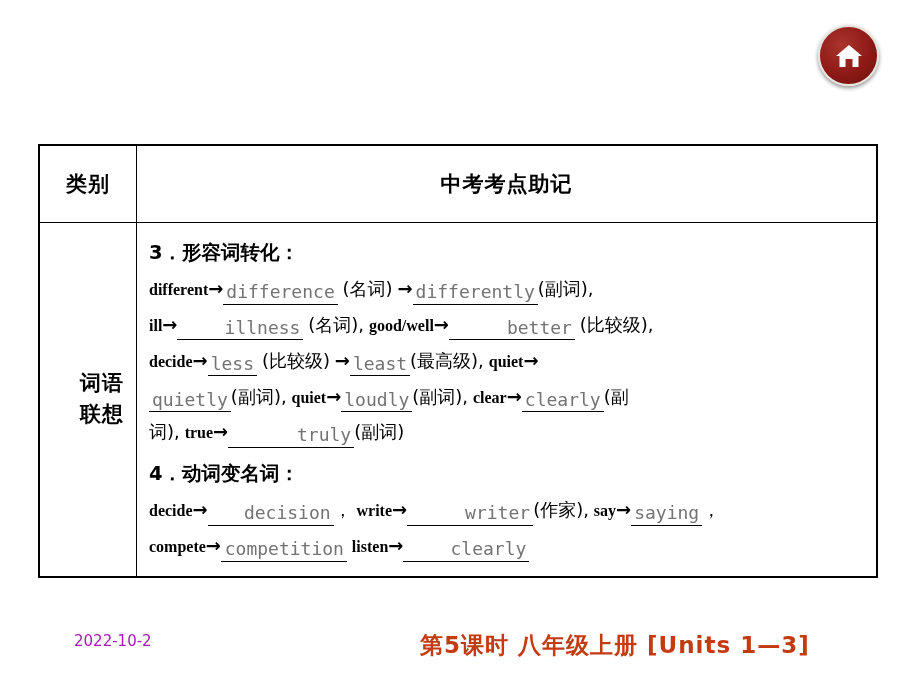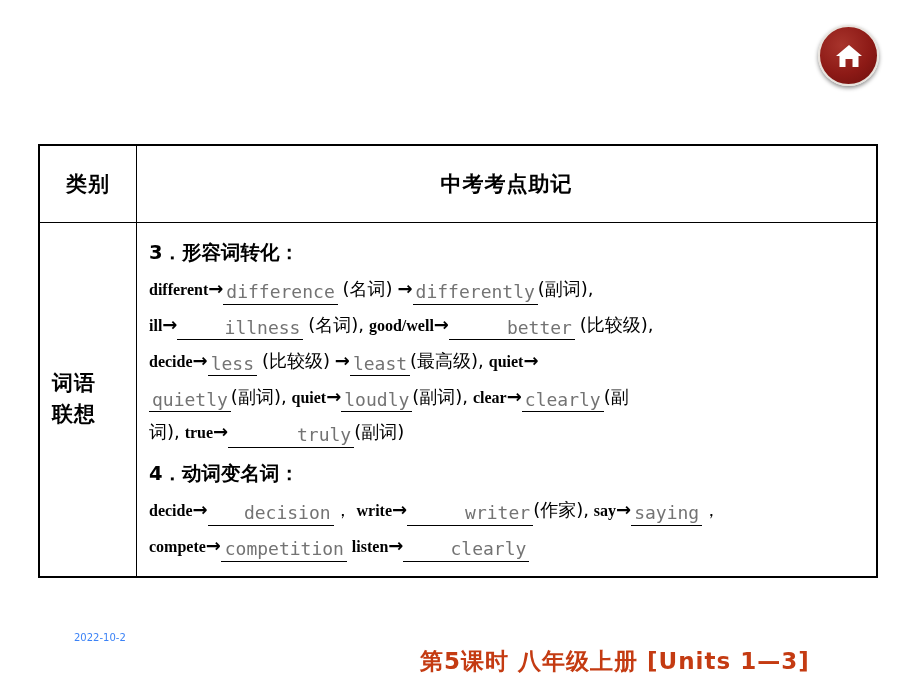--- a/index.html
+++ b/index.html
@@ -50,21 +50,21 @@
   .col-cat { width: 72px; }
   .hdr-cat, .hdr-main {
     text-align: center;
     font-weight: bold;
     font-size: 21px;
     font-family: "DejaVu Sans", sans-serif;
     height: 52px;
     letter-spacing: 1px;
   }
   .cell-cat {
-    text-align: left;
+    text-align: right;
     font-weight: bold;
     font-size: 21px;
     font-family: "DejaVu Sans", sans-serif;
     line-height: 1.5;
     letter-spacing: 1px;
   }
   .cell-body {
     padding: 10px 12px 12px 14px;
     font-size: 19.5px;
     line-height: 1.84;
@@ -108,27 +108,27 @@
   }
   .ans.wide { min-width: 120px; text-align: right; }
   .line-row { white-space: nowrap; }
 
   
   .date {
     position: absolute;
     left: 74px;
     top: 632px;
     font-family: "DejaVu Sans", sans-serif;
-    font-size: 10px;
-    color: #3b82f6;
+    font-size: 15px;
+    color: #a21caf;
   }
   .footer-title {
     position: absolute;
     left: 420px;
-    top: 646px;
+    top: 630px;
     font-family: "DejaVu Sans", sans-serif;
     font-weight: bold;
     font-size: 23px;
     color: #c43b12;
     letter-spacing: 1px;
     white-space: nowrap;
   }
 </style>
 </head>
 <body>

